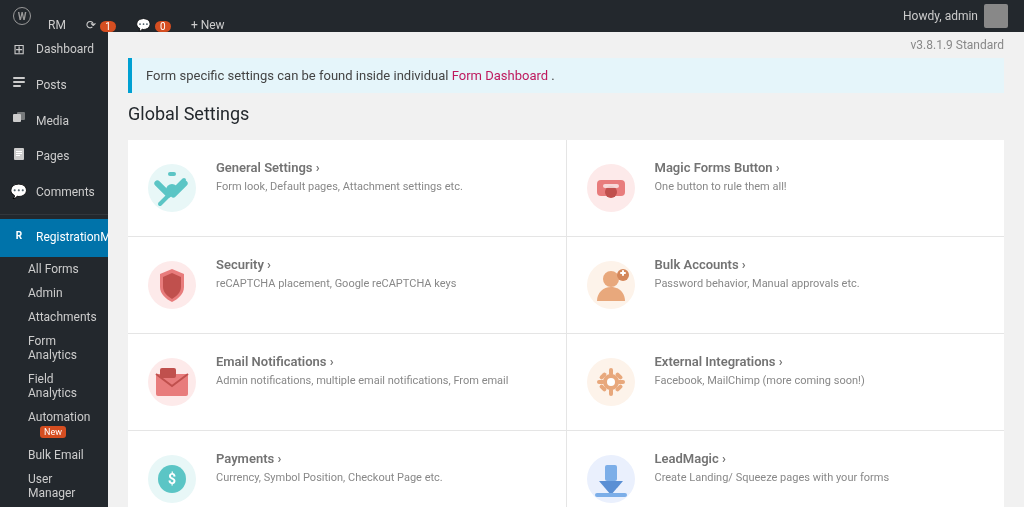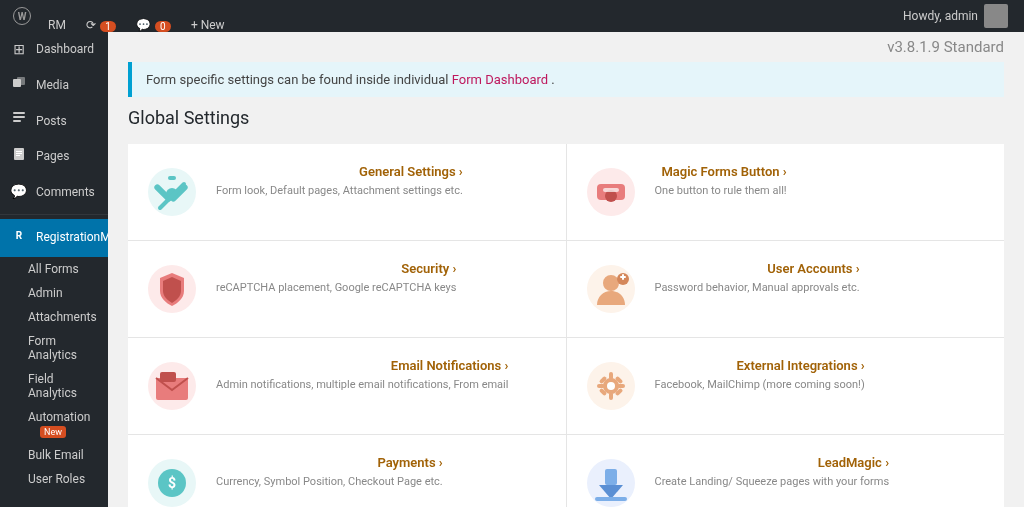--- a/index.html
+++ b/index.html
@@ -113,21 +113,21 @@
       overflow-y: auto;
       background: #f1f1f1;
       padding: 0;
     }
     #main::-webkit-scrollbar { width: 6px; }
     #main::-webkit-scrollbar-thumb { background: #ccc; }
 
     .version-bar {
       text-align: right;
       padding: 6px 20px;
-      font-size: 15px;
+      font-size: 12px;
       color: #888;
     }
 
     .notice-bar {
       margin: 0 20px 10px 20px;
       background: #e5f5fa;
       border-left: 4px solid #00a0d2;
       padding: 10px 14px;
       font-size: 13px;
       color: #444;
@@ -164,23 +164,22 @@
       flex-shrink: 0;
       display: flex;
       align-items: center;
       justify-content: center;
     }
 
     .card-content {}
     .card-title {
       font-size: 13px;
       font-weight: 600;
-      color: #a16207;
+      color: #737373;
       margin-bottom: 4px;
-      text-align: right;
     }
     .card-desc {
       font-size: 11px;
       color: #888;
       line-height: 1.5;
     }
 
     
     .icon-general { color: #5bc5c5; }
     .icon-popup { color: #e87c7c; }
@@ -227,35 +226,35 @@
 
   <div id="sidebar">
 
     <div class="menu-item">
       <span class="menu-icon">⊞</span>
       <span>Dashboard</span>
     </div>
     <div class="menu-item">
       <span class="menu-icon">
         <svg width="14" height="14" viewBox="0 0 14 14" fill="currentColor">
-            <rect x="1" y="3" width="8" height="8" rx="1"></rect>
-            <rect x="5" y="1" width="8" height="8" rx="1" fill-opacity="0.5"></rect>
+            <rect x="1" y="1" width="12" height="2" rx="1"></rect>
+            <rect x="1" y="5" width="12" height="2" rx="1"></rect>
+            <rect x="1" y="9" width="8" height="2" rx="1"></rect>
           </svg>
       </span>
-      <span>Media</span>
+      <span>Posts</span>
     </div>
     <div class="menu-item">
       <span class="menu-icon">
         <svg width="14" height="14" viewBox="0 0 14 14" fill="currentColor">
-            <rect x="1" y="1" width="12" height="2" rx="1"></rect>
-            <rect x="1" y="5" width="12" height="2" rx="1"></rect>
-            <rect x="1" y="9" width="8" height="2" rx="1"></rect>
+            <rect x="1" y="3" width="8" height="8" rx="1"></rect>
+            <rect x="5" y="1" width="8" height="8" rx="1" fill-opacity="0.5"></rect>
           </svg>
       </span>
-      <span>Posts</span>
+      <span>Media</span>
     </div>
     <div class="menu-item">
       <span class="menu-icon">
         <svg width="14" height="14" viewBox="0 0 14 14" fill="currentColor">
             <rect x="2" y="1" width="10" height="12" rx="1"></rect>
             <rect x="4" y="4" width="6" height="1" fill="white"></rect>
             <rect x="4" y="6" width="6" height="1" fill="white"></rect>
             <rect x="4" y="8" width="4" height="1" fill="white"></rect>
           </svg>
       </span>
@@ -279,20 +278,21 @@
     <a class="submenu-item">All Forms</a>
     <a class="submenu-item">Admin</a>
     <a class="submenu-item">Attachments</a>
     <a class="submenu-item">Form Analytics</a>
     <a class="submenu-item">Field Analytics</a>
     <a class="submenu-item">
       <span>Automation</span>
       <span class="new-badge">New</span>
     </a>
     <a class="submenu-item">Bulk Email</a>
+    <a class="submenu-item">User Manager</a>
     <a class="submenu-item">User Roles</a>
 
   </div>
 
   <div id="main">
     <div class="version-bar">
       <span>v3.8.1.9 Standard</span>
     </div>
     <div class="notice-bar">
       <span>Form specific settings can be found inside individual</span>
@@ -360,21 +360,21 @@
             <circle cx="26" cy="26" r="24" fill="#fdf3ea"></circle>
 
             <circle cx="26" cy="20" r="8" fill="#e8a87c"></circle>
             <path d="M12 42 C12 34 18 28 26 28 C34 28 40 34 40 42" fill="#e8a87c"></path>
             <circle cx="38" cy="16" r="6" fill="#d4875a"></circle>
             <rect x="35" y="13" width="6" height="2" rx="1" fill="white"></rect>
             <rect x="37" y="11" width="2" height="6" rx="1" fill="white"></rect>
           </svg>
         </div>
         <div class="card-content">
-          <div class="card-title">User Accounts ›</div>
+          <div class="card-title">Bulk Accounts ›</div>
           <div class="card-desc">Password behavior, Manual approvals etc.</div>
         </div>
       </div>
 
       <div class="settings-card">
         <div class="card-icon icon-email">
           <svg width="52" height="52" viewBox="0 0 52 52">
             <circle cx="26" cy="26" r="24" fill="#fdeaea"></circle>
 
             <rect x="10" y="18" width="32" height="22" rx="2" fill="#e87c7c"></rect>

